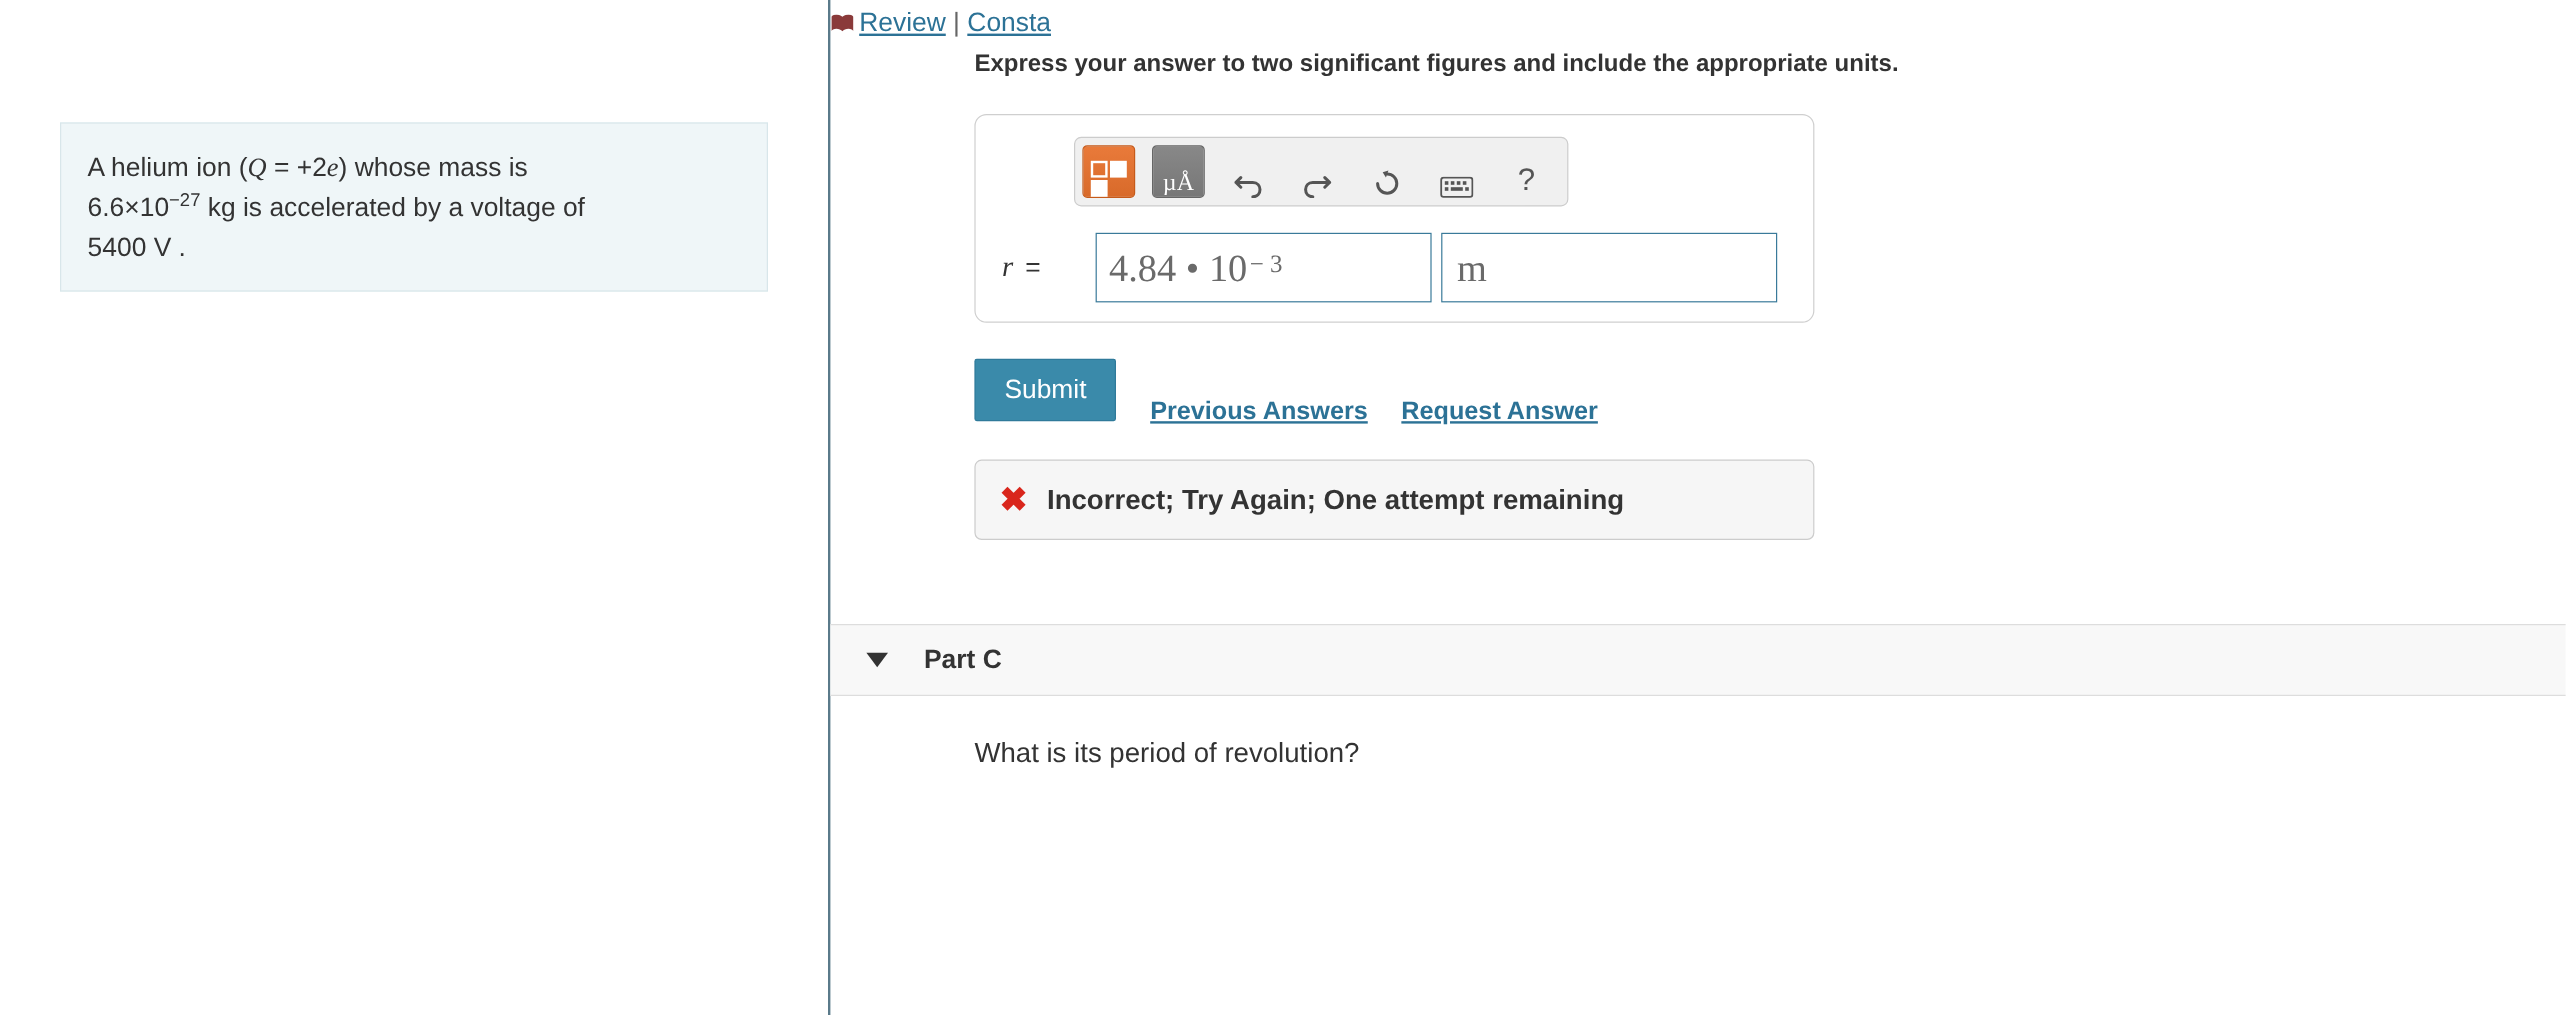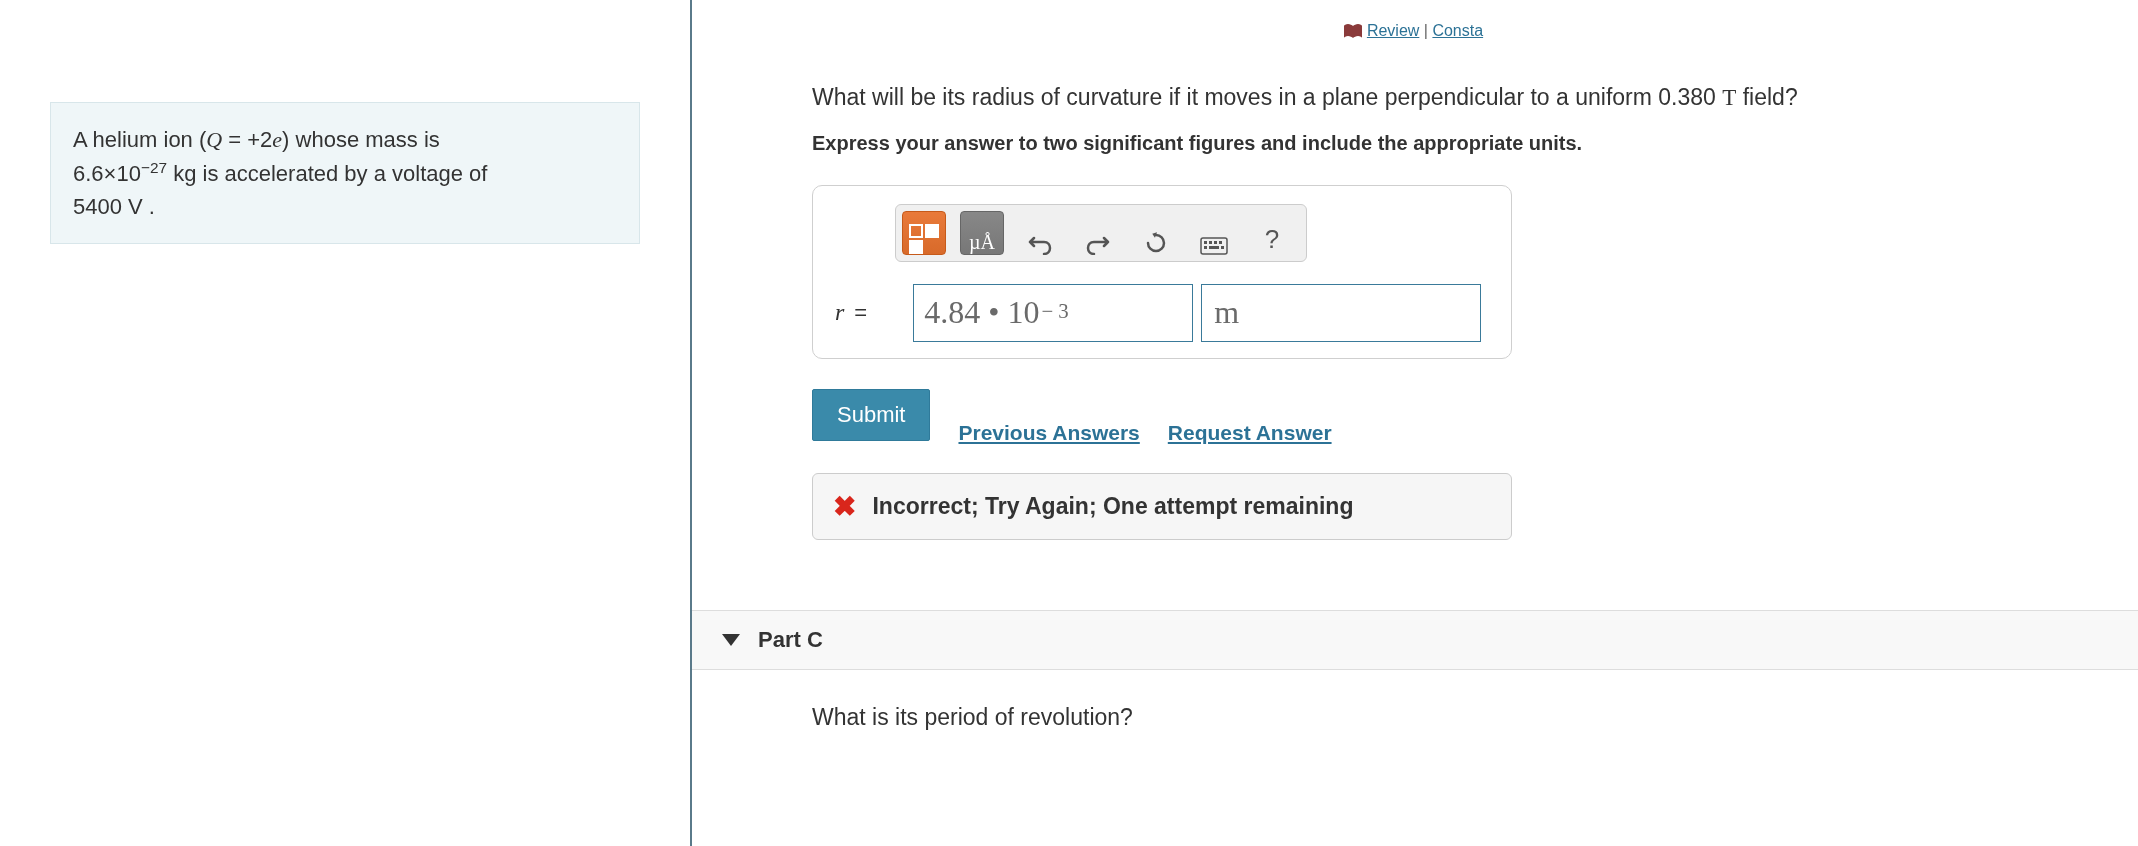--- a/index.html
+++ b/index.html
@@ -33,23 +33,23 @@
     .divider {
       width: 2px;
       background: #5a7a8a;
       margin-right: 0;
     }
     .right-col {
       flex: 1;
       padding: 0;
     }
     .top-links {
-      text-align: center;
-      padding: 22px 4px 10px 0;
-      font-size: 16px;
+      text-align: left;
+      padding: 6px 4px 10px 0;
+      font-size: 22px;
       color: #666;
     }
     .top-links a { color: #2c7296; text-decoration: underline; }
     .book-icon { display:inline-block; vertical-align: middle; margin-right:4px;}
     .book-icon svg { display:block;}
     .question-block {
       padding: 0 0 0 120px;
     }
     .q-text {
       font-size: 23px;
@@ -179,21 +179,21 @@
     }
     .x-icon { color: #d9261c; font-size: 28px; font-weight: bold;}
     .part-header {
       margin-top: 70px;
       background: #f8f8f8;
       border-top: 1px solid #ddd;
       border-bottom: 1px solid #ddd;
       padding: 16px 30px;
       display: flex;
       align-items: center;
-      gap: 18px;
+      gap: 30px;
       font-size: 22px;
       font-weight: bold;
       width: 100%;
     }
     .caret-down {
       width: 0; height: 0;
       border-left: 9px solid transparent;
       border-right: 9px solid transparent;
       border-top: 12px solid #333;
     }
@@ -233,23 +233,20 @@
       <span class="book-icon">
         <svg width="20" height="16" viewBox="0 0 20 16">
             <path d="M1 2 C1 1 3 0 5 0 C7 0 9 1 10 2 C11 1 13 0 15 0 C17 0 19 1 19 2 L19 14 C19 13 17 12 15 12 C13 12 11 13 10 14 C9 13 7 12 5 12 C3 12 1 13 1 14 Z" fill="#8a3a3a"></path>
           </svg>
       </span><a href="#">Review</a>
       <span> | </span>
       <a href="#">Consta</a>
     </div>
 
     <div class="question-block">
-      <div class="q-text">
-        <span>What will be its radius of curvature if it moves in a plane perpendicular to a uniform 0.380  </span><span style="font-family:'Times New Roman',serif;">T</span><span> field?</span>
-      </div>
       <div class="q-instr">Express your answer to two significant figures and include the appropriate units.</div>
 
       <div class="answer-panel">
         <div class="toolbar">
           <div class="tool-btn tpl">
             <span class="tpl-graphic">
               <span class="tpl-row">
                   <span class="sq wborder"></span>
                   <span class="sq wfill"></span>
                 </span>

